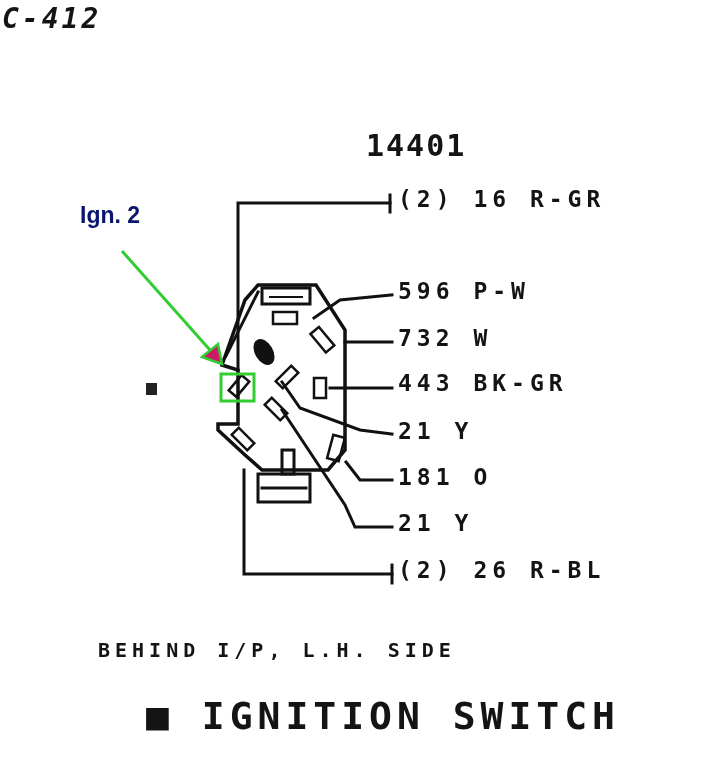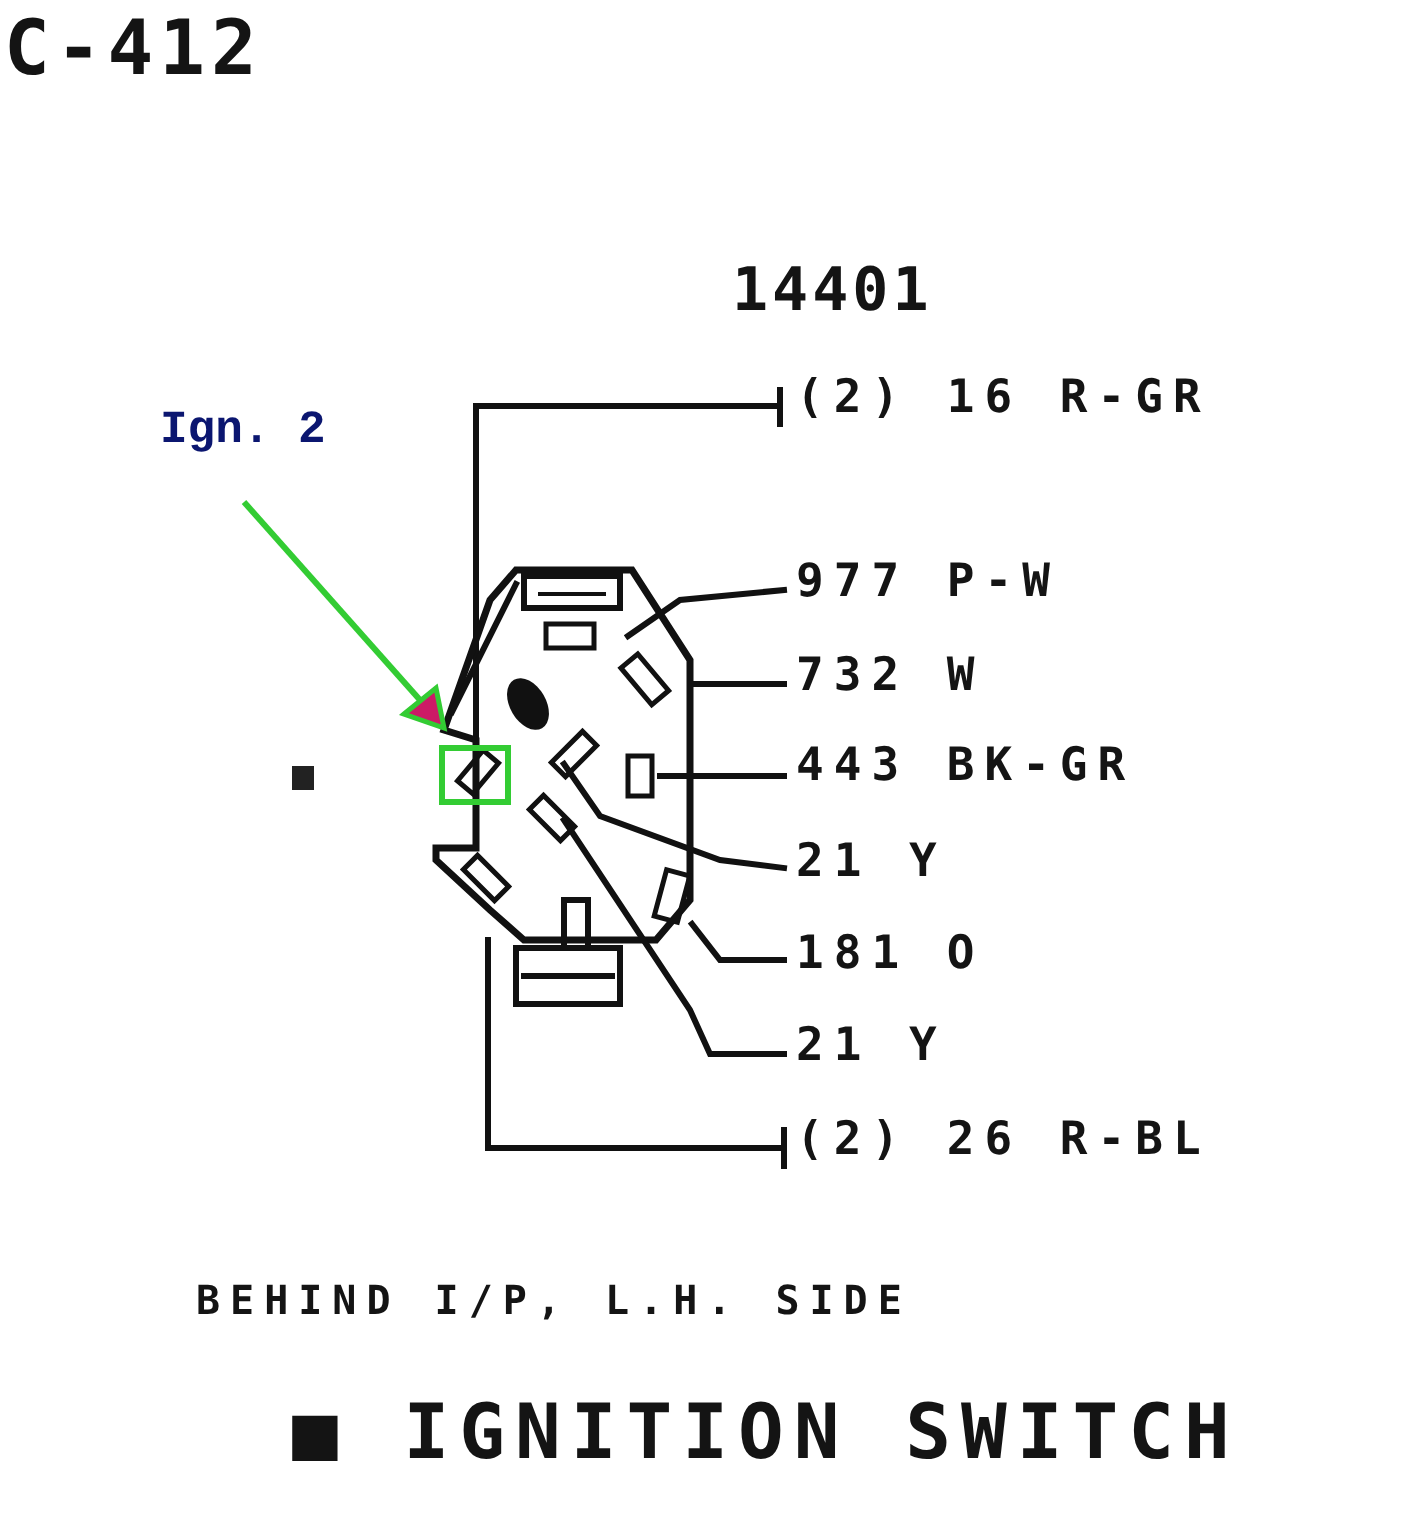--- a/index.html
+++ b/index.html
@@ -1,22 +1,22 @@
 <!DOCTYPE html>
 <html><head>
 <meta charset="utf-8">
 <style>
   html, body { margin: 0; padding: 0; }
   body { width: 704px; height: 760px; background: #ffffff; position: relative; overflow: hidden;
          font-family: "DejaVu Sans Mono", monospace; color: #111; }
   .mono { font-family: "DejaVu Sans Mono", "Liberation Mono", monospace; font-weight: bold; color: #141414; position: absolute; white-space: pre; }
-  #connector-id { left: 2px; top: 2px; font-size: 38px; letter-spacing: 3px; }
+  #connector-id { left: 2px; top: 2px; font-size: 28px; letter-spacing: 3px; font-style: italic; }
   #part-number { left: 366px; top: 128px; font-size: 30px; letter-spacing: 2px; }
   .wire-label { font-size: 23px; letter-spacing: 5px; left: 398px; }
-  #ign-label { position: absolute; left: 80px; top: 202px; font-family: Liberation Mono, monospace; font-weight: bold;
+  #ign-label { position: absolute; left: 80px; top: 202px; font-family: Liberation Sans, sans-serif; font-weight: bold;
                font-size: 23px; color: #0b1670; }
   #location { left: 98px; top: 638px; font-size: 20px; letter-spacing: 5px; }
   #component { left: 146px; top: 694px; font-size: 38px; letter-spacing: 5px; }
   svg#diagram { position: absolute; left: 0; top: 0; }
 </style>
 </head>
 <body>
 
 <div class="mono" id="connector-id">C-412</div>
 <div class="mono" id="part-number">14401</div>
@@ -63,21 +63,21 @@
   <ellipse cx="264" cy="352" rx="9" ry="14" transform="rotate(-30 264 352)" fill="#111"></ellipse>
 
   <rect x="146" y="383" width="11" height="12" fill="#222"></rect>
 
   <rect x="221" y="374" width="33" height="27" fill="none" stroke="#33cc33" stroke-width="3"></rect>
   <line x1="122" y1="251" x2="210" y2="350" stroke="#33cc33" stroke-width="3"></line>
   <polygon points="202,357 218,344 222,364" fill="#cc1a66" stroke="#33cc33" stroke-width="2.5"></polygon>
 </svg>
 
 <div class="mono wire-label" style="top:186px;">(2) 16 R-GR</div>
-<div class="mono wire-label" style="top:278px;">977 P-W</div>
+<div class="mono wire-label" style="top:278px;">596 P-W</div>
 <div class="mono wire-label" style="top:325px;">732 W</div>
 <div class="mono wire-label" style="top:370px;">443 BK-GR</div>
 <div class="mono wire-label" style="top:418px;">21 Y</div>
 <div class="mono wire-label" style="top:464px;">181 O</div>
 <div class="mono wire-label" style="top:510px;">21 Y</div>
 <div class="mono wire-label" style="top:557px;">(2) 26 R-BL</div>
 
 <div class="mono" id="location">BEHIND I/P, L.H. SIDE</div>
 <div class="mono" id="component">■ IGNITION SWITCH</div>
 

